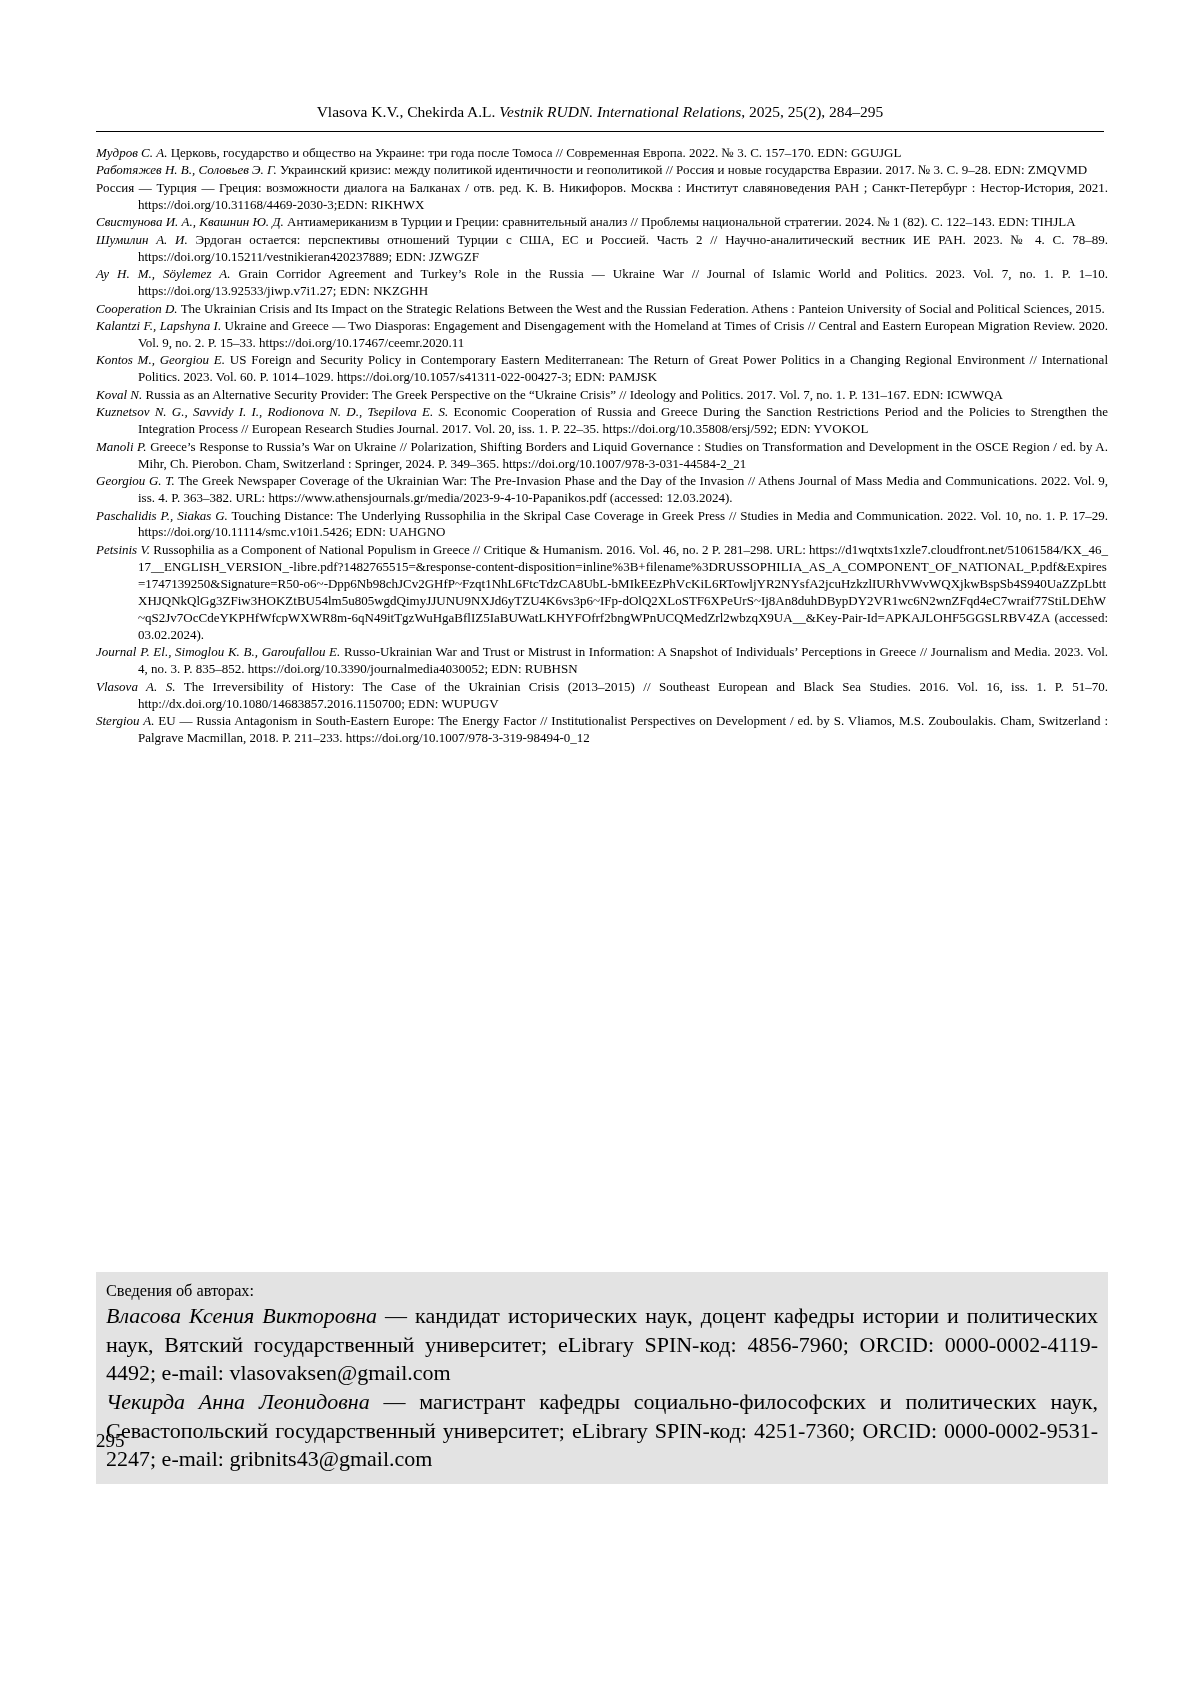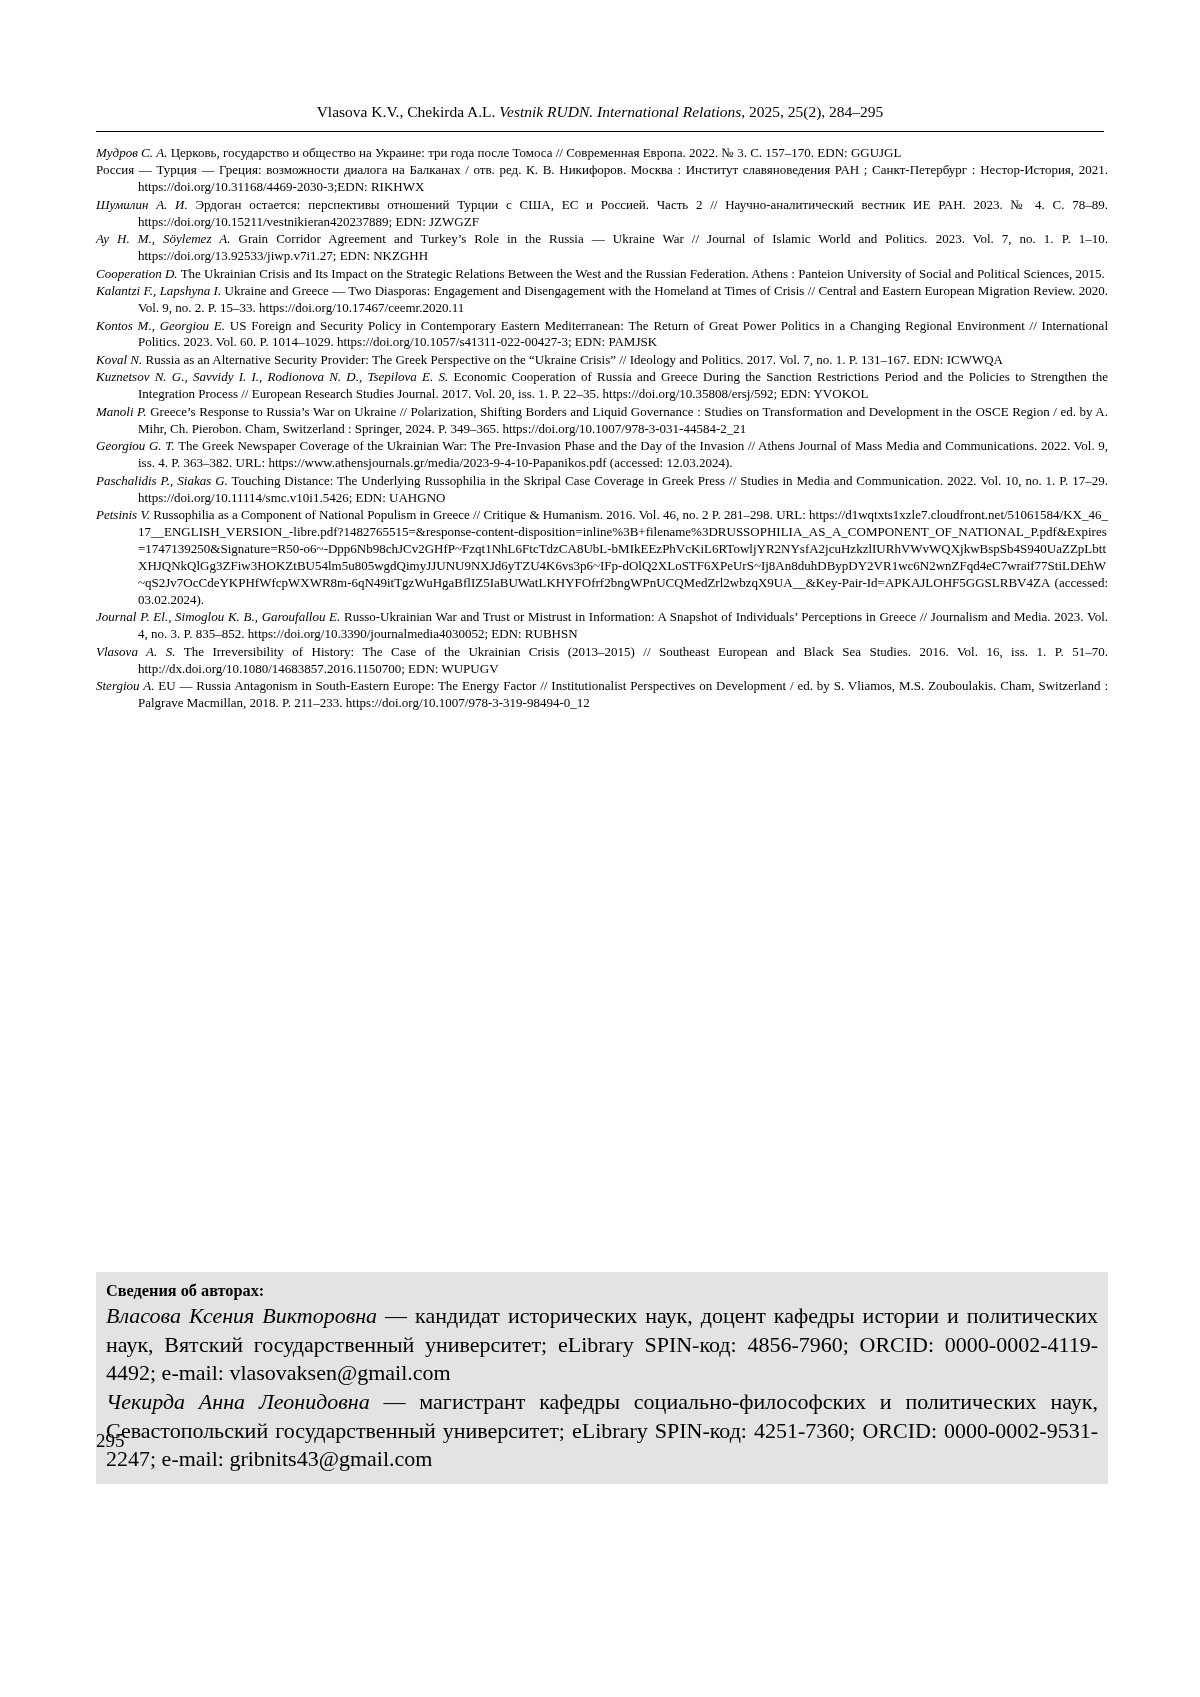--- a/index.html
+++ b/index.html
@@ -67,21 +67,21 @@
     position: absolute;
     left: 96px;
     top: 1272px;
     width: 1012px;
     background: #e3e3e3;
     padding: 8px 10px 10px 10px;
     box-sizing: border-box;
   }
   .authors-title {
     font-size: 16.3px;
-    font-weight: bold;
+    font-weight: normal;
     line-height: 1.3;
     margin-bottom: 1px;
   }
   .author-entry {
     font-size: 22px;
     line-height: 1.3;
     text-align: justify;
     margin: 0;
   }
   .footer {
@@ -108,23 +108,25 @@
 
   <div class="running-head">
     <span>Vlasova K.V., Chekirda A.L. </span><span class="ital">Vestnik RUDN. International Relations</span><span>, 2025, 25(2), 284–295</span>
   </div>
   <div class="head-rule"></div>
 
   <div class="refs">
 
     <p class="ref"><span class="ital hang">Мудров С. А.</span><span> Церковь, государство и общество на Украине: три года после Томоса // Современная Европа. 2022. № 3. С. 157–170. EDN: GGUJGL</span></p>
 
+    <p class="ref"><span class="ital hang">Работяжев Н. В., Соловьев Э. Г.</span><span> Украинский кризис: между политикой идентичности и геополитикой // Россия и новые государства Евразии. 2017. № 3. С. 9–28. EDN: ZMQVMD</span></p>
 
     <p class="ref"><span class="hang">Россия — Турция — Греция: возможности диалога на Балканах / отв. ред. К. В. Никифоров. Москва : Институт славяноведения РАН ; Санкт-Петербург : Нестор-История, 2021. https://doi.org/10.31168/4469-2030-3;EDN: RIKHWX</span></p>
 
+    <p class="ref"><span class="ital hang">Свистунова И. А., Квашнин Ю. Д.</span><span> Антиамериканизм в Турции и Греции: сравнительный анализ // Проблемы национальной стратегии. 2024. № 1 (82). С. 122–143. EDN: TIHJLA</span></p>
 
     <p class="ref"><span class="ital hang">Шумилин А. И.</span><span> Эрдоган остается: перспективы отношений Турции с США, ЕС и Россией. Часть 2 // Научно-аналитический вестник ИЕ РАН. 2023. № 4. С. 78–89. https://doi.org/10.15211/vestnikieran420237889; EDN: JZWGZF</span></p>
 
     <p class="ref"><span class="ital hang">Ay H. M., Söylemez A.</span><span> Grain Corridor Agreement and Turkey’s Role in the Russia — Ukraine War // Journal of Islamic World and Politics. 2023. Vol. 7, no. 1. P. 1–10. https://doi.org/13.92533/jiwp.v7i1.27; EDN: NKZGHH</span></p>
 
     <p class="ref"><span class="ital hang">Cooperation D.</span><span> The Ukrainian Crisis and Its Impact on the Strategic Relations Between the West and the Russian Federation. Athens : Panteion University of Social and Political Sciences, 2015.</span></p>
 
     <p class="ref"><span class="ital hang">Kalantzi F., Lapshyna I.</span><span> Ukraine and Greece — Two Diasporas: Engagement and Disengagement with the Homeland at Times of Crisis // Central and Eastern European Migration Review. 2020. Vol. 9, no. 2. P. 15–33. https://doi.org/10.17467/ceemr.2020.11</span></p>
 
     <p class="ref"><span class="ital hang">Kontos M., Georgiou E.</span><span> US Foreign and Security Policy in Contemporary Eastern Mediterranean: The Return of Great Power Politics in a Changing Regional Environment // International Politics. 2023. Vol. 60. P. 1014–1029. https://doi.org/10.1057/s41311-022-00427-3; EDN: PAMJSK</span></p>

